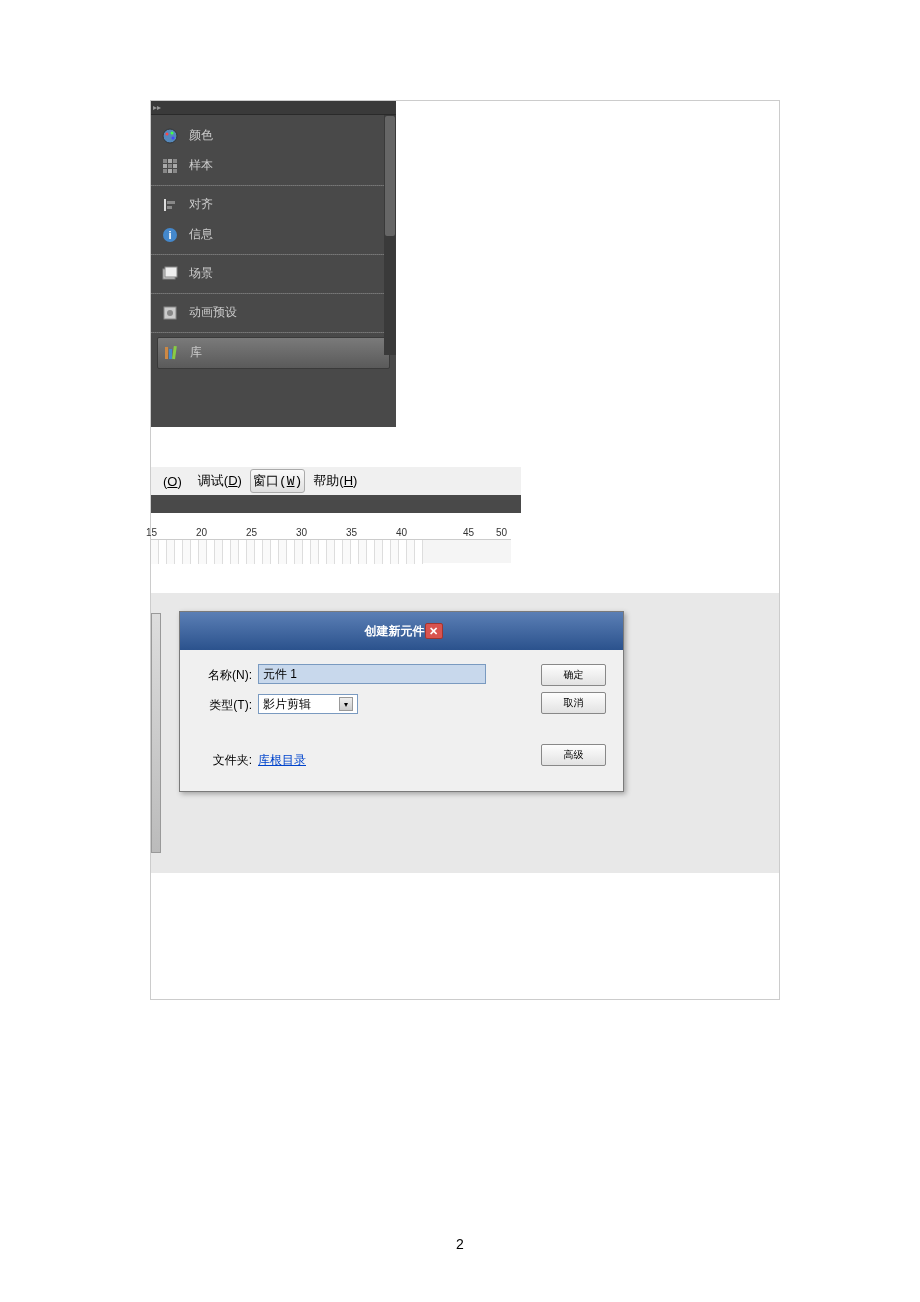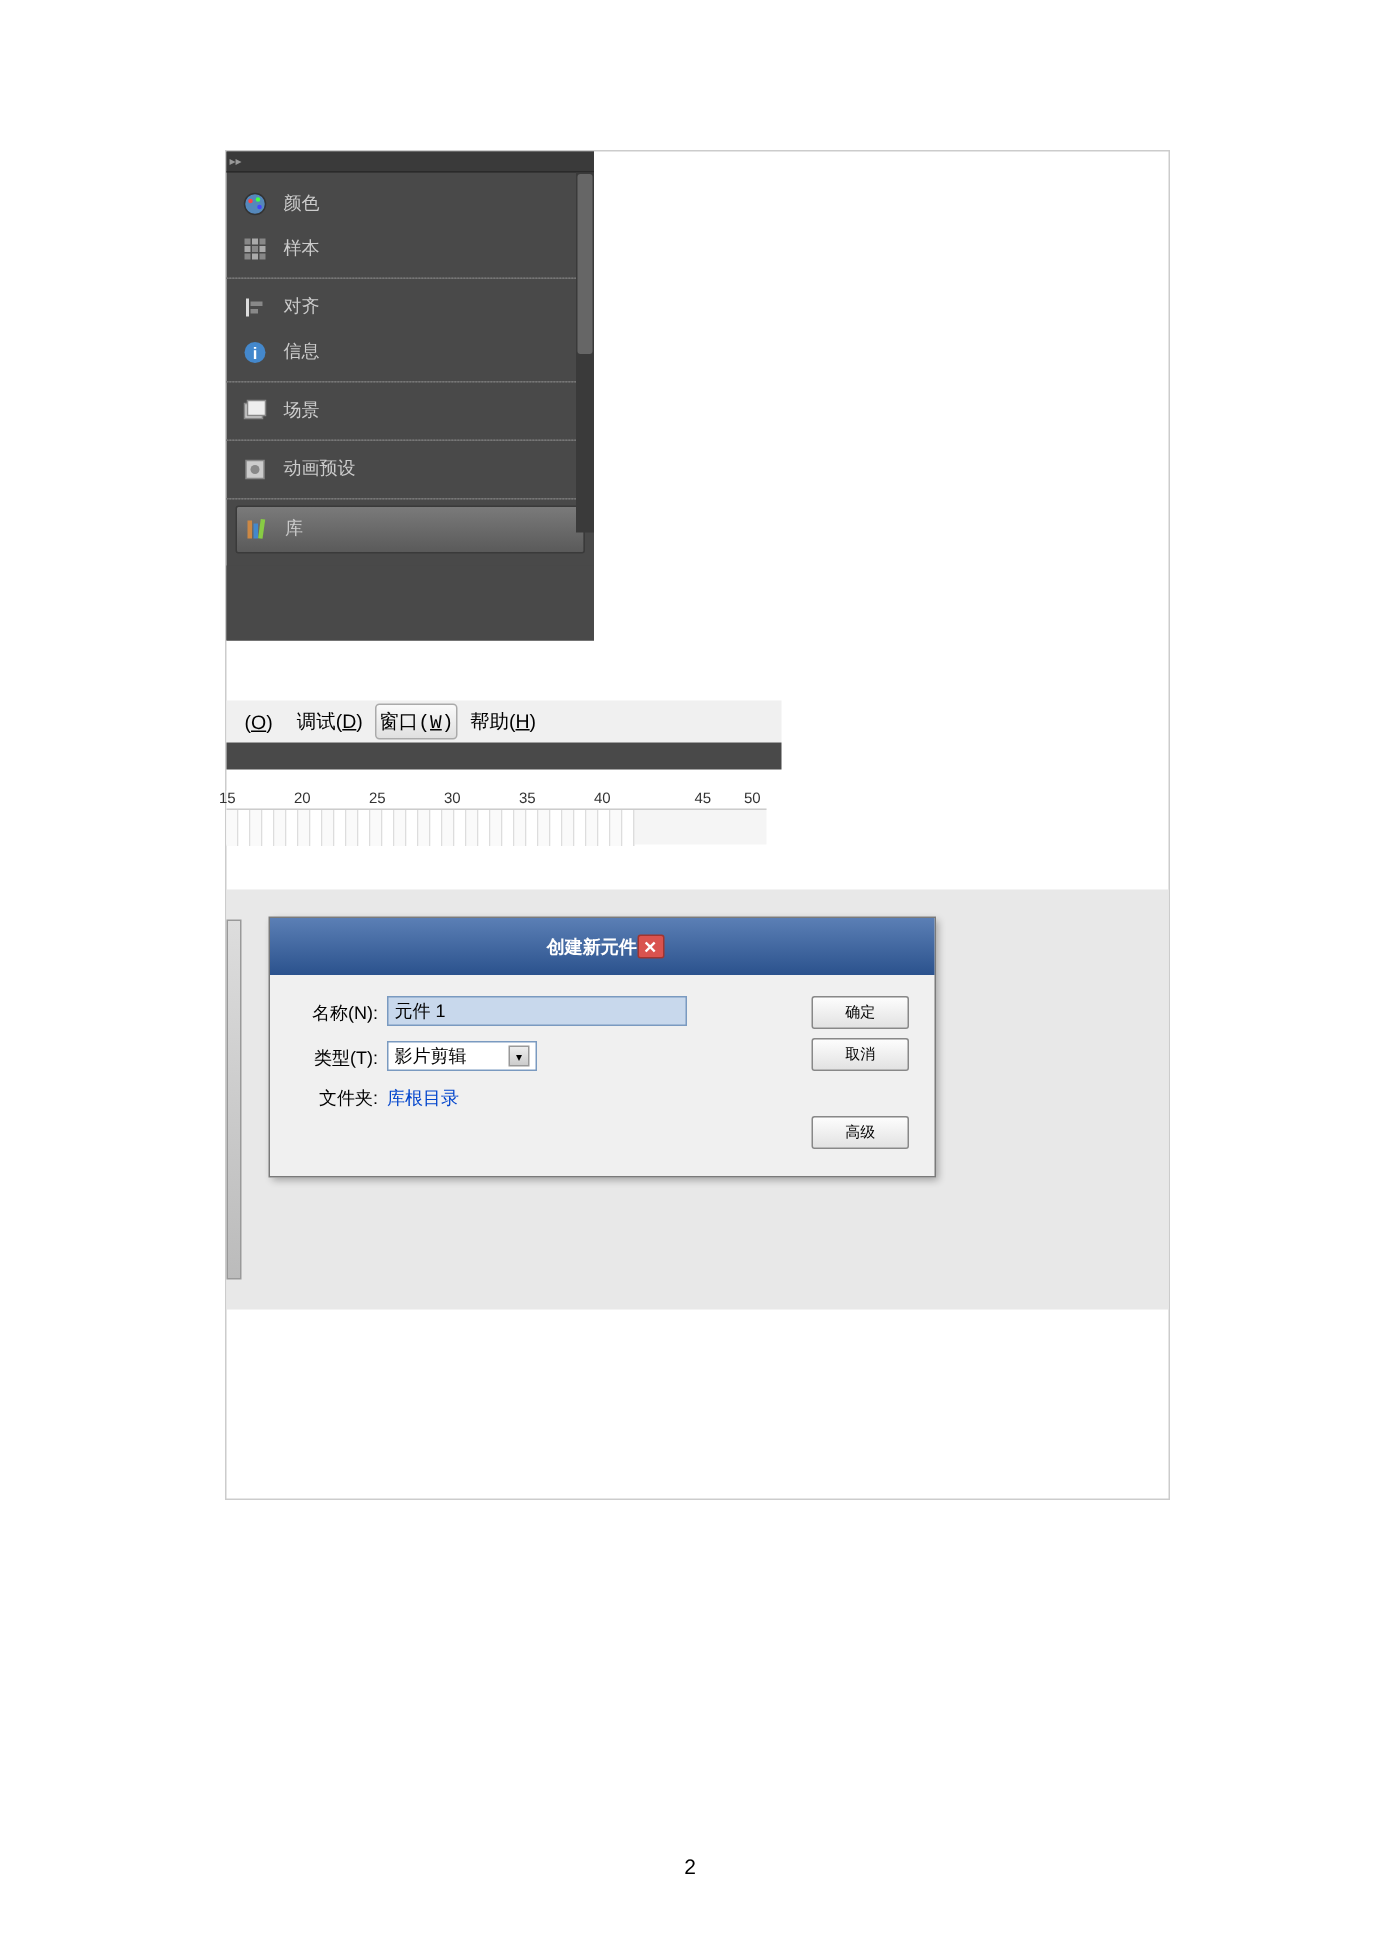--- a/index.html
+++ b/index.html
@@ -42,25 +42,25 @@
     .dialog-side { position: absolute; left: 0; top: 20px; width: 10px; height: 240px; background: linear-gradient(to bottom, #ddd, #bbb); border: 1px solid #999; }
     
     .dialog-box { position: absolute; left: 28px; top: 18px; width: 445px; background: #f0f0f0; border: 1px solid #7a7a7a; box-shadow: 2px 2px 5px rgba(0,0,0,0.3); }
     .dialog-titlebar { background: linear-gradient(to bottom, #5b7fb5, #2b528d); height: 38px; display: flex; align-items: center; justify-content: center; padding: 0 4px 0 8px; color: #fff; font-size: 12px; font-weight: bold; }
     .dialog-close { width: 18px; height: 16px; background: #d9534f; color: #fff; display: flex; align-items: center; justify-content: center; border: 1px solid #a03530; font-size: 11px; cursor: pointer; border-radius: 2px; font-weight: bold; }
     
     .dialog-body { padding: 14px 12px 12px 12px; display: flex; }
     .dialog-fields { flex: 1; }
     .field-row { display: flex; align-items: flex-end; margin-bottom: 10px; font-size: 12px; }
     .field-label { width: 60px; text-align: right; margin-right: 6px; }
-    .field-input { border: 1px solid #7a9ac0; background: #fff; padding: 2px 4px; font-size: 12px; width: 200px; height: 20px; }
+    .field-input { border: 1px solid #7a9ac0; background: #fff; padding: 2px 4px; font-size: 12px; width: 228px; height: 20px; }
     .field-input-selected { background: #c8d8ec; }
     .field-select { border: 1px solid #7a9ac0; background: #fff; padding: 2px 4px; font-size: 12px; width: 100px; height: 20px; display: flex; align-items: center; justify-content: space-between; }
     .select-arrow { width: 14px; height: 14px; background: linear-gradient(to bottom, #eee, #ccc); border: 1px solid #999; display: flex; align-items: center; justify-content: center; font-size: 8px; }
-    .field-link { color: #0044cc; cursor: pointer; }
+    .field-link { color: #0044cc; text-decoration: underline; cursor: pointer; margin-top: 28px; }
     
     .dialog-buttons { width: 70px; margin-left: 10px; }
     .dlg-btn { width: 65px; height: 22px; background: linear-gradient(to bottom, #fdfdfd, #e2e2e2); border: 1px solid #888; font-size: 10px; margin-bottom: 6px; cursor: pointer; display: flex; align-items: center; justify-content: center; border-radius: 2px; }
     .dlg-btn-adv { margin-top: 30px; }
     
     .page-number { position: absolute; left: 0; right: 0; bottom: 50px; text-align: center; font-size: 14px; }
   </style>
 </head>
 <body>
 

